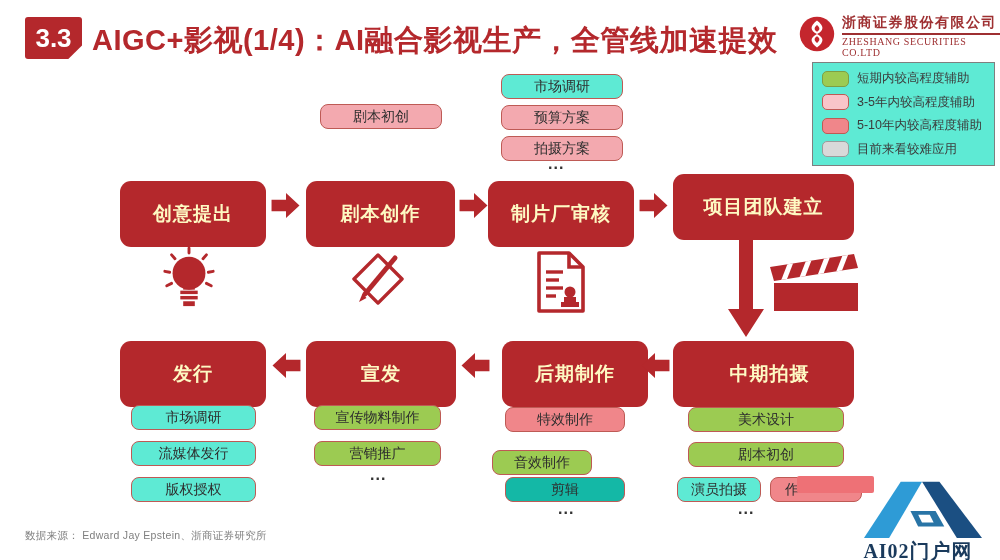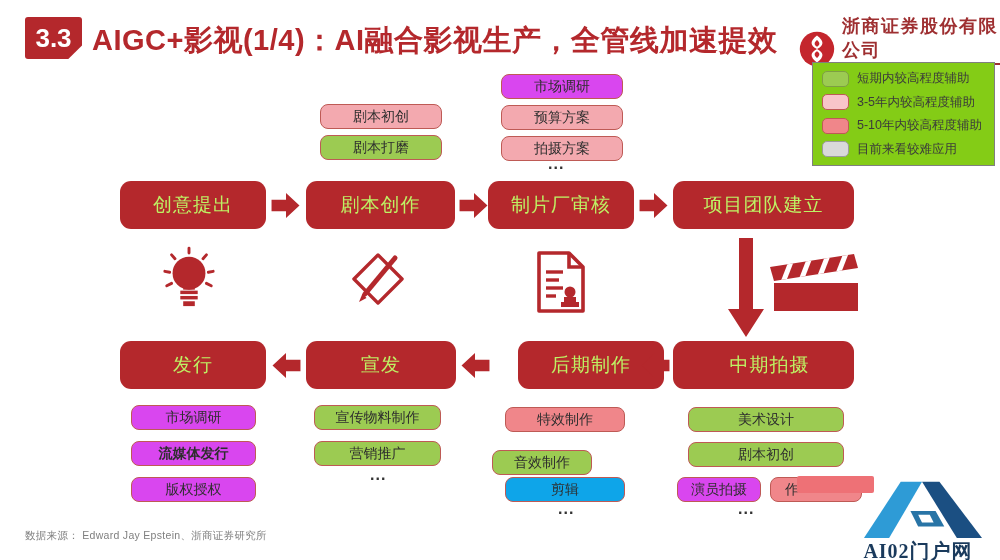--- a/index.html
+++ b/index.html
@@ -7,47 +7,47 @@
   .slide { position:relative; width:1000px; height:560px; background:#ffffff; overflow:hidden;border-radius:31px; }
 
   
   .sec-num { position:absolute; left:25px; top:17px; width:57px; height:42px;
     background:#B4282C; color:#fff; font-size:26px; font-weight:bold;
     display:flex; align-items:center; justify-content:center;
     clip-path:polygon(0 0,100% 0,100% 68%,76% 100%,0 100%); border-radius:3px; }
   .title { position:absolute; left:92px; top:21px; font-size:29px; font-weight:bold; color:#B4282C; letter-spacing:0.5px; }
   .brand { position:absolute; left:798px; top:14px; display:flex; align-items:center; gap:6px; }
   .brand-text { display:flex; flex-direction:column; }
-  .brand-cn { font-family:"Liberation Serif", serif; font-weight:bold; font-size:18px; color:#9E2F31;
+  .brand-cn { font-family:"Liberation Serif", serif; font-weight:bold; font-size:14px; color:#9E2F31;
     letter-spacing:1.5px; border-bottom:2px solid #9E2F31; padding-bottom:1px; }
   .brand-en { font-family:"Liberation Serif", serif; font-size:10px; color:#9E2F31; letter-spacing:0.6px; margin-top:1px; }
 
   
   .legend { position:absolute; left:812px; top:62px; width:183px; height:104px;
-    background:#84cc16; border:1px solid #7F7F7F; padding:7px 9px; display:flex; flex-direction:column; justify-content:space-between; }
+    background:#5eead4; border:1px solid #7F7F7F; padding:7px 9px; display:flex; flex-direction:column; justify-content:space-between; }
   .legend-row { display:flex; align-items:center; gap:8px; }
   .chip { width:27px; height:16px; border-radius:5px; border:1.6px solid #BE5A55; flex:0 0 auto; }
   .chip.green { background:#9CCB52; border-color:#7E9E44; }
   .chip.pinklight { background:#F8C5C9; }
   .chip.salmon { background:#F0868A; }
   .chip.gray { background:#D9D9D9; border-color:#9b9b9b; }
   .legend-label { font-size:12.5px; color:#3b3b3b; white-space:nowrap; }
 
   
-  .stage { position:absolute; height:48px; background:#B4282C; border-radius:11px;
-    color:#bef264; font-size:19px; font-weight:normal; display:flex; align-items:center; justify-content:center; letter-spacing:1px; }
+  .stage { position:absolute; height:66px; background:#B4282C; border-radius:11px;
+    color:#fef9c3; font-size:19px; font-weight:bold; display:flex; align-items:center; justify-content:center; letter-spacing:1px; }
 
   
   .sub { position:absolute; height:25px; border:1.6px solid #BE5A55; border-radius:8px;
     font-size:14px; color:#2e2e2e; display:flex; align-items:center; justify-content:center; background:#fff; }
   .c-green { background:#9CCB52; }
   .c-pink { background:#F3A9AF; }
-  .c-pinklight { background:#0ea5e9; }
+  .c-pinklight { background:#14b8a6; }
   .c-salmon { background:#F0868A; }
-  .c-gray { background:#d946ef; }
+  .c-gray { background:#5eead4; }
   .more { position:absolute; font-size:16px; font-weight:bold; color:#333; letter-spacing:1px; }
 
   .arrow { position:absolute; width:30px; height:27px; }
   .icon { position:absolute; }
   .overlay-red { position:absolute; left:797px; top:476px; width:77px; height:17px; background:#EE7176; border-radius:2px; }
 
   .footer { position:absolute; left:25px; top:529px; font-size:10.5px; color:#808080; letter-spacing:0.3px; }
 
   .wm { position:absolute; left:840px; top:538px; width:156px; text-align:center;
     font-family:"Liberation Serif", serif; font-weight:bold; font-size:20px; color:#1A3A5C; letter-spacing:1px; }
@@ -89,21 +89,20 @@
       <span class="chip salmon"></span>
       <span class="legend-label">5-10年内较高程度辅助</span>
     </div>
     <div class="legend-row">
       <span class="chip gray"></span>
       <span class="legend-label">目前来看较难应用</span>
     </div>
   </div>
 
   <div class="sub c-pink" style="left:320px; top:104px; width:122px;">剧本初创</div>
-  <div class="sub c-green" style="left:320px; top:135px; width:122px;">剧本打磨</div>
 
   <div class="sub c-gray" style="left:501px; top:74px; width:122px;">市场调研</div>
   <div class="sub c-pink" style="left:501px; top:105px; width:122px;">预算方案</div>
   <div class="sub c-pink" style="left:501px; top:136px; width:122px;">拍摄方案</div>
   <div class="more" style="left:548px; top:155px;">...</div>
 
   <div class="stage" style="left:120px; top:181px; width:146px;">创意提出</div>
   <span class="arrow" style="left:271px; top:192px;">
     <svg width="30" height="27" viewBox="0 0 30 28">
         <polygon points="0,8 15,8 15,1 29,14 15,27 15,20 0,20" fill="#B4282C"></polygon>
@@ -114,21 +113,21 @@
     <svg width="30" height="27" viewBox="0 0 30 28">
         <polygon points="0,8 15,8 15,1 29,14 15,27 15,20 0,20" fill="#B4282C"></polygon>
       </svg>
   </span>
   <div class="stage" style="left:488px; top:181px; width:146px;">制片厂审核</div>
   <span class="arrow" style="left:639px; top:192px;">
     <svg width="30" height="27" viewBox="0 0 30 28">
         <polygon points="0,8 15,8 15,1 29,14 15,27 15,20 0,20" fill="#B4282C"></polygon>
       </svg>
   </span>
-  <div class="stage" style="left:673px; top:181px; width:181px;">项目团队建立</div>
+  <div class="stage" style="left:673px; top:174px; width:181px;">项目团队建立</div>
 
   <span class="icon" style="left:160px; top:246px;">
     <svg width="58" height="68" viewBox="0 0 60 70">
       <g stroke="#B4282C" stroke-width="3" stroke-linecap="round">
         <line x1="30" y1="2" x2="30" y2="7"></line>
           <line x1="12" y1="9" x2="15.5" y2="13"></line>
         <line x1="48" y1="9" x2="44.5" y2="13"></line>
           <line x1="5" y1="26" x2="10" y2="27"></line>
         <line x1="55" y1="26" x2="50" y2="27"></line>
           <line x1="7" y1="41" x2="12" y2="38.5"></line>
@@ -193,30 +192,30 @@
     <svg width="30" height="27" viewBox="0 0 30 28">
         <polygon points="30,8 15,8 15,1 1,14 15,27 15,20 30,20" fill="#B4282C"></polygon>
       </svg>
   </span>
   <div class="stage" style="left:306px; top:341px; width:150px;">宣发</div>
   <span class="arrow" style="left:460px; top:352px;">
     <svg width="30" height="27" viewBox="0 0 30 28">
         <polygon points="30,8 15,8 15,1 1,14 15,27 15,20 30,20" fill="#B4282C"></polygon>
       </svg>
   </span>
-  <div class="stage" style="left:518px; top:341px; width:146px;">后期制作</div>
+  <div class="stage" style="left:502px; top:341px; width:146px;">后期制作</div>
   <span class="arrow" style="left:640px; top:352px;">
     <svg width="30" height="27" viewBox="0 0 30 28">
         <polygon points="30,8 15,8 15,1 1,14 15,27 15,20 30,20" fill="#B4282C"></polygon>
       </svg>
   </span>
   <div class="stage" style="left:673px; top:341px; width:181px;padding-left:12px;">中期拍摄</div>
 
   <div class="sub c-gray" style="left:131px; top:405px; width:125px;">市场调研</div>
-  <div class="sub c-gray" style="left:131px; top:441px; width:125px;font-weight:bold;">流媒体发行</div>
+  <div class="sub c-gray" style="left:131px; top:441px; width:125px;">流媒体发行</div>
   <div class="sub c-gray" style="left:131px; top:477px; width:125px;">版权授权</div>
 
   <div class="sub c-green" style="left:314px; top:405px; width:127px;">宣传物料制作</div>
   <div class="sub c-green" style="left:314px; top:441px; width:127px;">营销推广</div>
   <div class="more" style="left:370px; top:466px;">...</div>
 
   <div class="sub c-salmon" style="left:505px; top:407px; width:120px;">特效制作</div>
   <div class="sub c-green" style="left:492px; top:442px; width:100px;margin-top:8px;">音效制作</div>
   <div class="sub c-pinklight" style="left:505px; top:477px; width:120px;">剪辑</div>
   <div class="more" style="left:558px; top:500px;">...</div>

